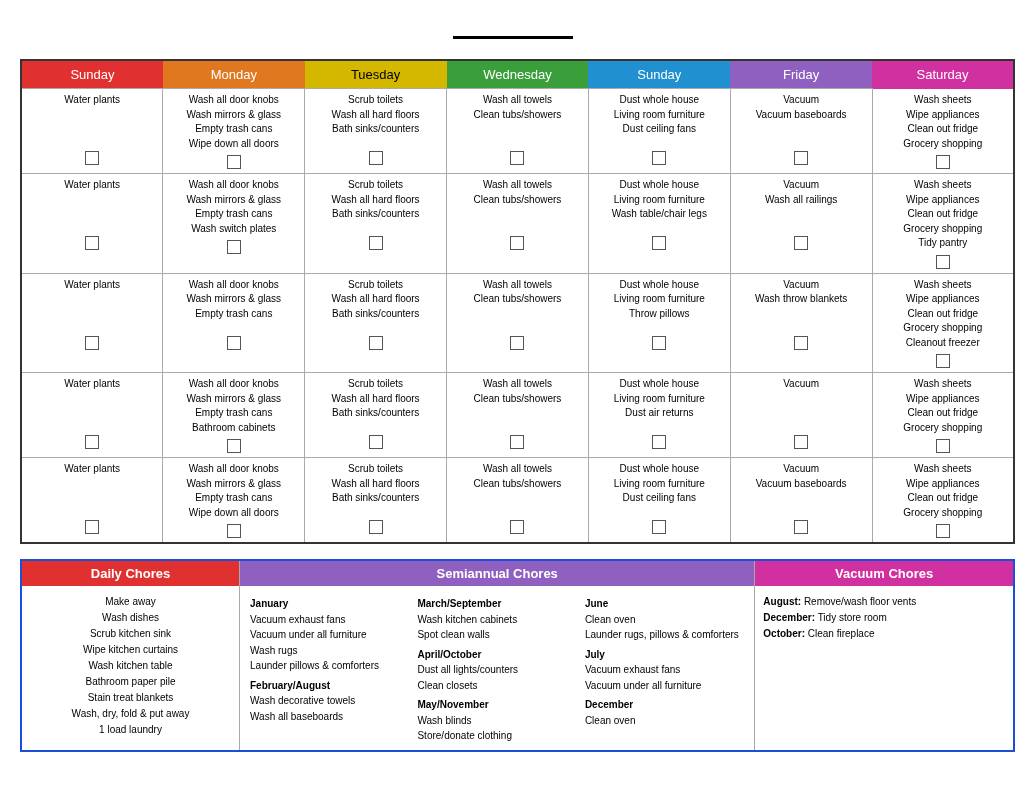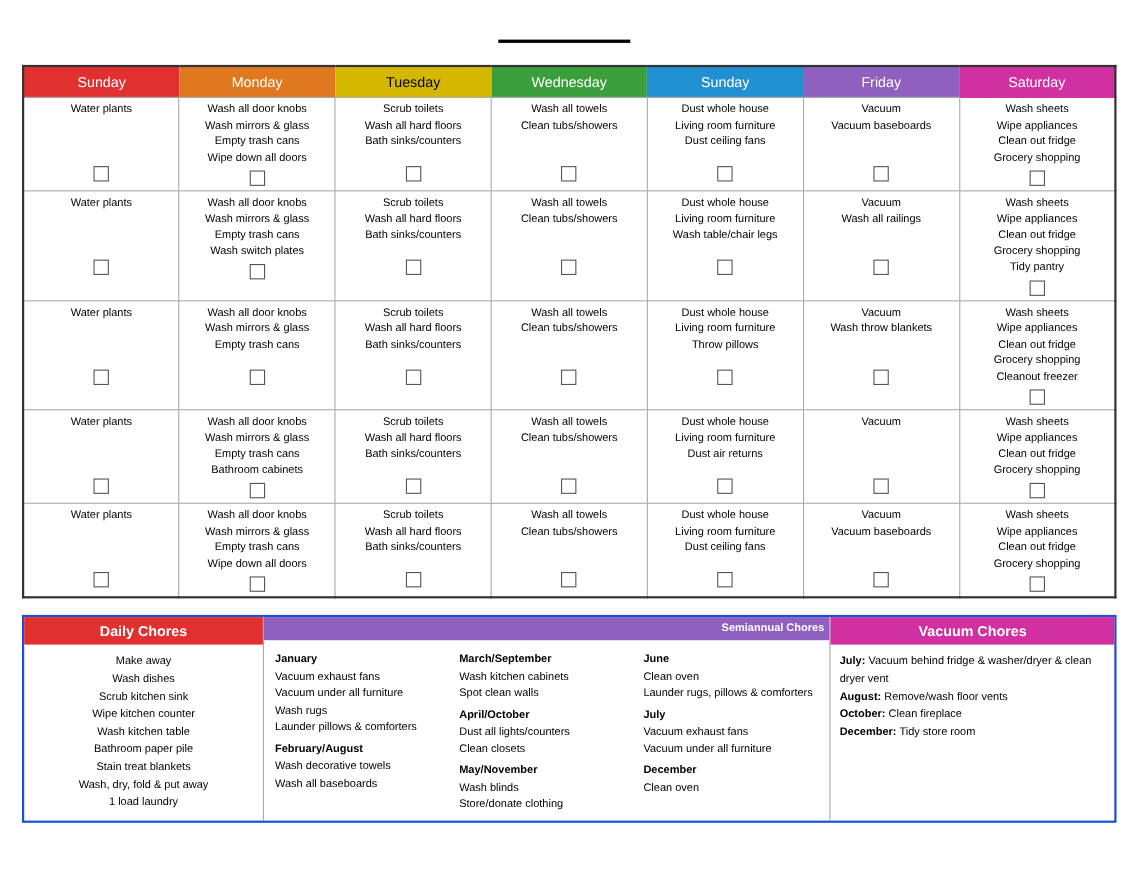--- a/index.html
+++ b/index.html
@@ -462,31 +462,31 @@
   </table>
 
   <div style="display:flex; width:100%; border:2px solid #1d4ed8;">
 
     <div style="width:22%; border-right:1px solid #aaa;">
       <div style="background:#e03030; color:white; font-weight:bold; font-size:13px; padding:5px; text-align:center;">Daily Chores</div>
       <div style="padding:8px; font-size:10px; line-height:1.6; text-align:center;" id="daily-content">
           <div>Make away</div>
           <div>Wash dishes</div>
           <div>Scrub kitchen sink</div>
-          <div>Wipe kitchen counter</div>
+          <div>Wipe kitchen curtains</div>
           <div>Wash kitchen table</div>
           <div>Bathroom paper pile</div>
           <div>Stain treat blankets</div>
           <div>Wash, dry, fold &amp; put away</div>
           <div>1 load laundry</div>
         </div>
     </div>
 
     <div style="width:52%; border-right:1px solid #aaa;">
-      <div style="background:#9060c0; color:white; font-weight:bold; font-size:10px; padding:5px; text-align:right;">Semiannual Chores</div>
+      <div style="background:#9060c0; color:white; font-weight:bold; font-size:13px; padding:5px; text-align:center;">Semiannual Chores</div>
       <div style="display:flex; padding:6px; font-size:10px;" id="semi-content">
           <div style="flex: 1 1 0%; padding: 0px 4px; line-height: 1.55;">
             <div style="font-weight: bold; margin-top: 4px;">January</div>
             <div>Vacuum exhaust fans</div>
             <div>Vacuum under all furniture</div>
             <div>Wash rugs</div>
             <div>Launder pillows &amp; comforters</div>
             <div style="font-weight: bold; margin-top: 4px;">February/August</div>
             <div>Wash decorative towels</div>
             <div>Wash all baseboards</div>
@@ -511,20 +511,19 @@
             <div>Vacuum under all furniture</div>
             <div style="font-weight: bold; margin-top: 4px;">December</div>
             <div>Clean oven</div>
           </div>
         </div>
     </div>
 
     <div style="width:26%;">
       <div style="background:#d030a0; color:white; font-weight:bold; font-size:13px; padding:5px; text-align:center;">Vacuum Chores</div>
       <div style="padding:8px; font-size:10px; line-height:1.6;" id="annual-content">
-          <div><strong>July:</strong> Vacuum behind fridge &amp; washer/dryer &amp; clean dryer vent</div>
           <div><strong>August:</strong> Remove/wash floor vents</div>
+          <div><strong>December:</strong> Tidy store room</div>
           <div><strong>October:</strong> Clean fireplace</div>
-          <div><strong>December:</strong> Tidy store room</div>
         </div>
     </div>
   </div>
 </div>
 
 </body></html>

